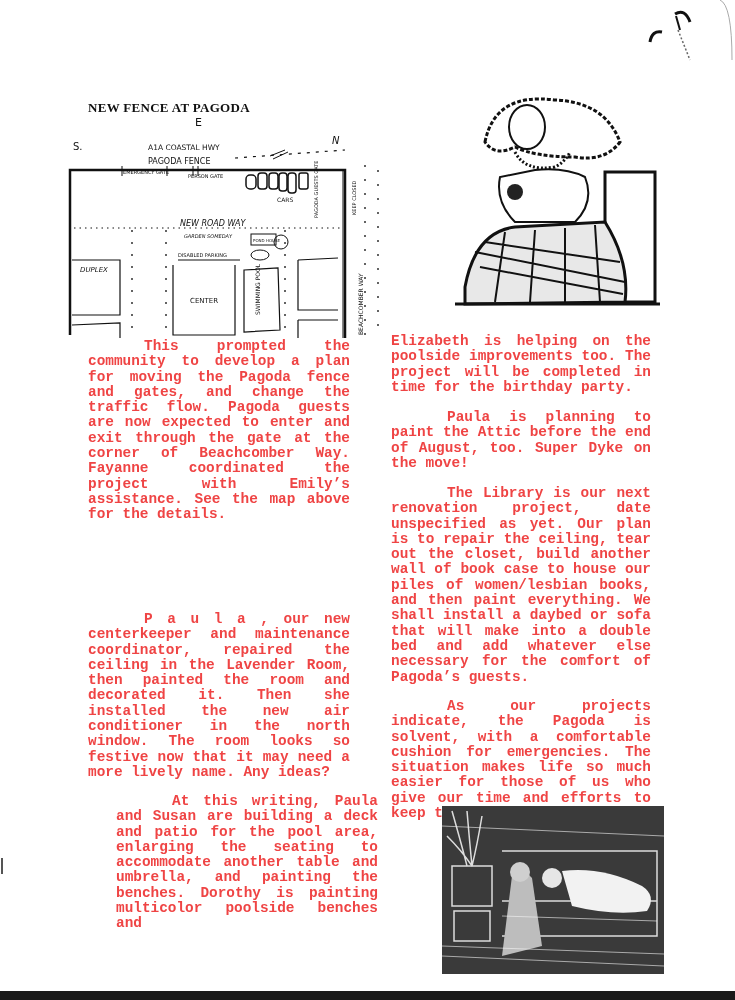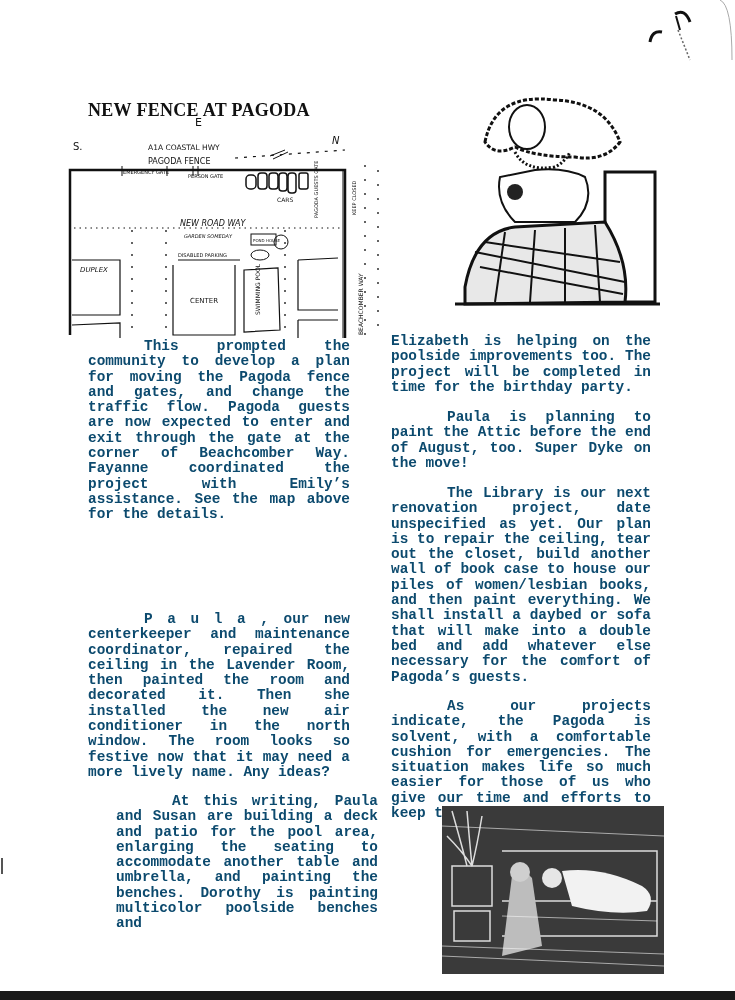--- a/index.html
+++ b/index.html
@@ -3,25 +3,25 @@
 <meta charset="utf-8">
 <style>
   html, body { margin: 0; padding: 0; }
   body {
     width: 735px; height: 1000px; background: #ffffff; position: relative; overflow: hidden;
     font-family: "Liberation Mono", "DejaVu Sans Mono", monospace; color: #111;
   }
   .page { position: absolute; left: 0; top: 0; width: 735px; height: 1000px; }
   .heading {
     position: absolute; font-family: "Liberation Serif", "DejaVu Serif", serif;
-    font-weight: bold; font-size: 18px; letter-spacing: 0.3px; color: #111; white-space: nowrap;
+    font-weight: bold; font-size: 13px; letter-spacing: 0.3px; color: #111; white-space: nowrap;
   }
   .para {
     position: absolute; font-size: 14.4px; line-height: 15.3px; font-weight: bold;
-    text-align: justify; text-align-last: left; color: #0c4a6e;
+    text-align: justify; text-align-last: left; color: #ef4444;
   }
   .indent { text-indent: 56px; }
   .map { position: absolute; left: 60px; top: 110px; width: 325px; height: 230px; }
   .map svg { width: 100%; height: 100%; }
   .hand { font-family: "DejaVu Sans", sans-serif; fill: #111; }
   .img-box { position: absolute; }
   .img-box svg { width: 100%; height: 100%; display: block; }
   .bottom-rule { position: absolute; left: 0; top: 991px; width: 735px; height: 9px; background: #1a1a1a; }
   .left-mark { position: absolute; left: 1px; top: 858px; width: 2px; height: 16px; background: #555; }
   .corner-mark { position: absolute; left: 640px; top: 0; width: 95px; height: 70px; }

